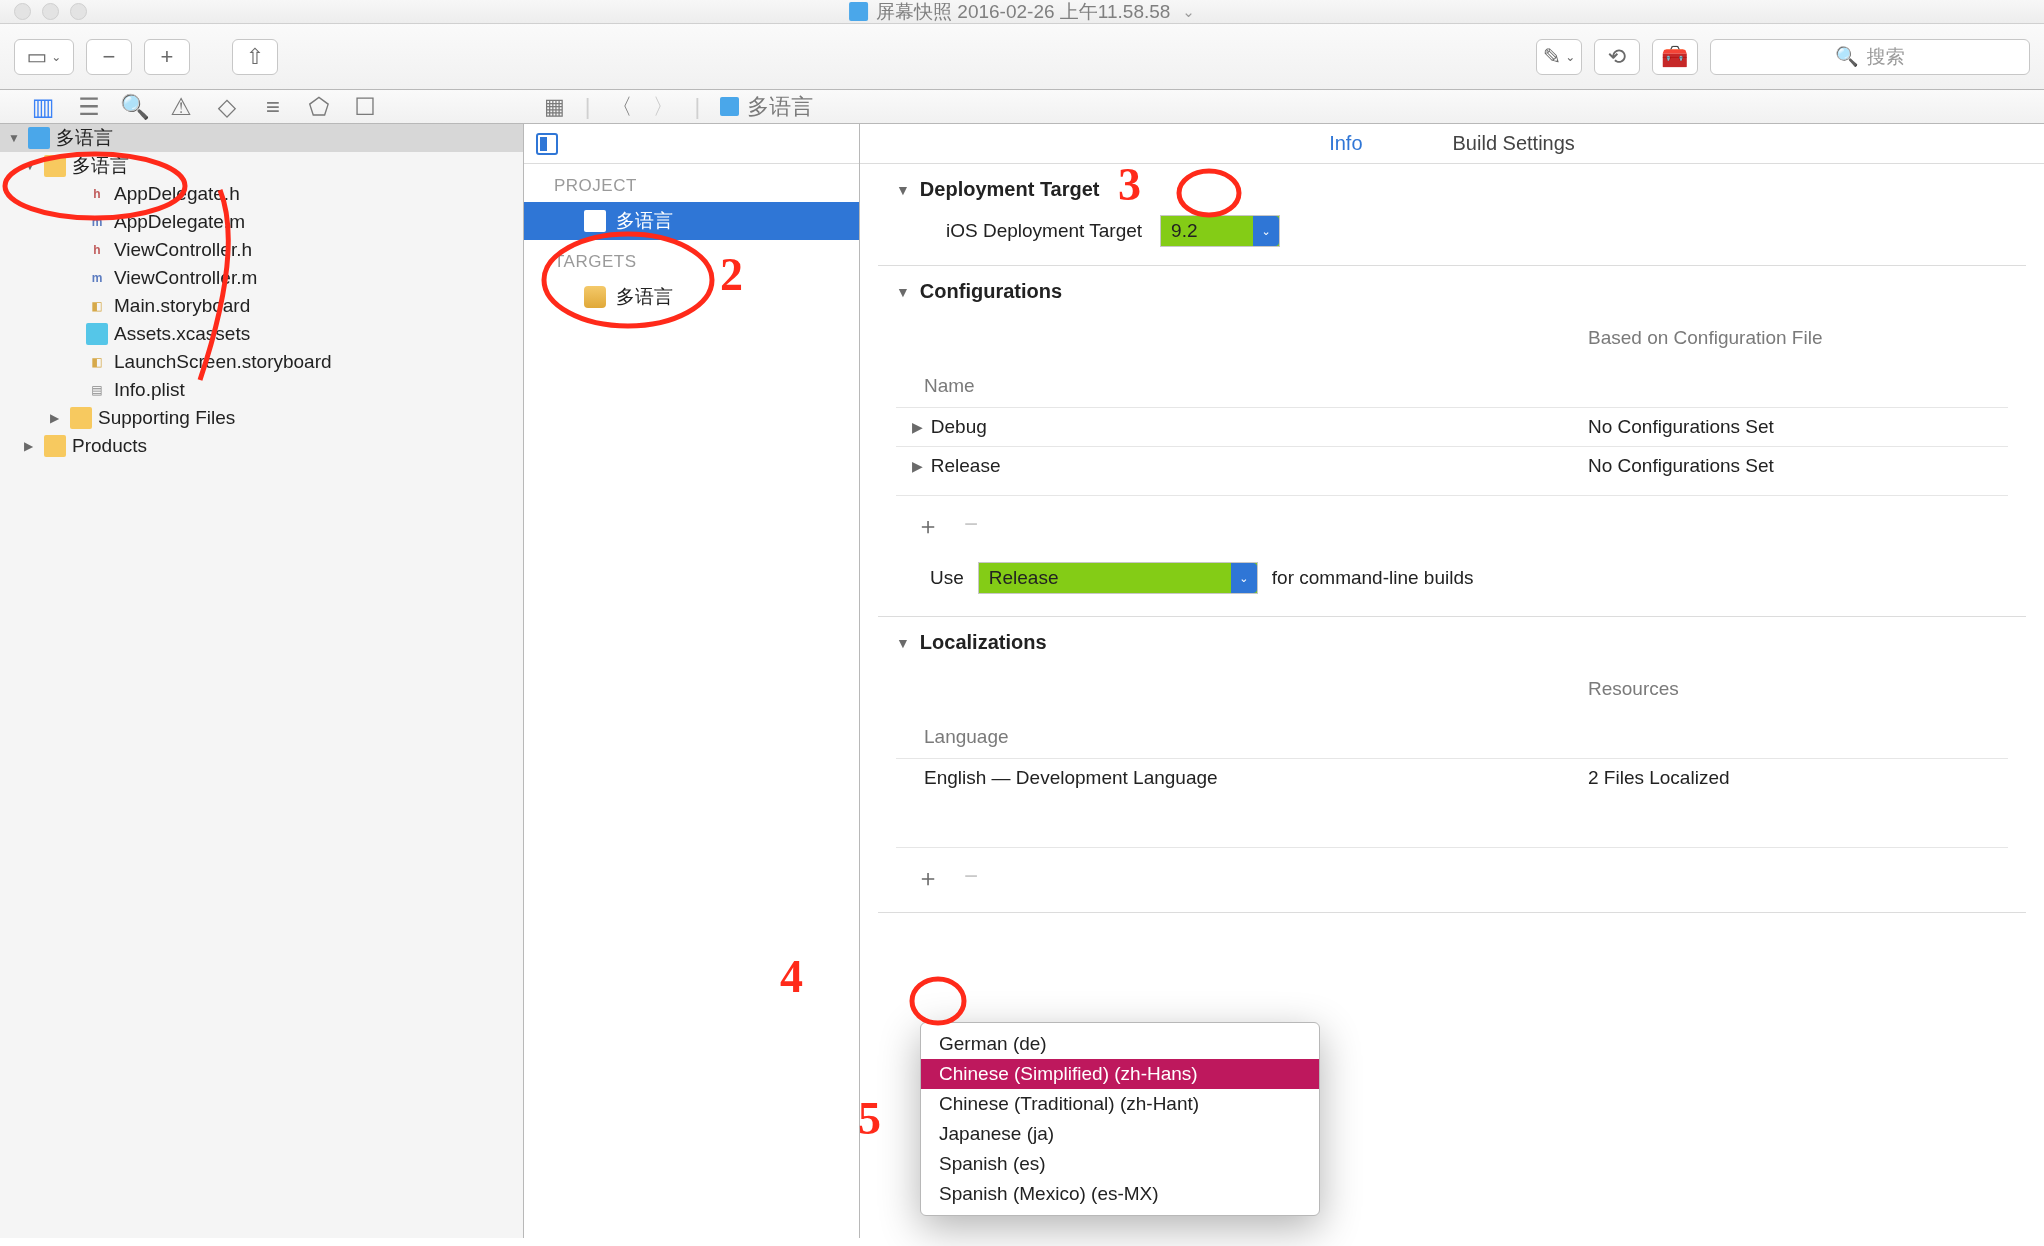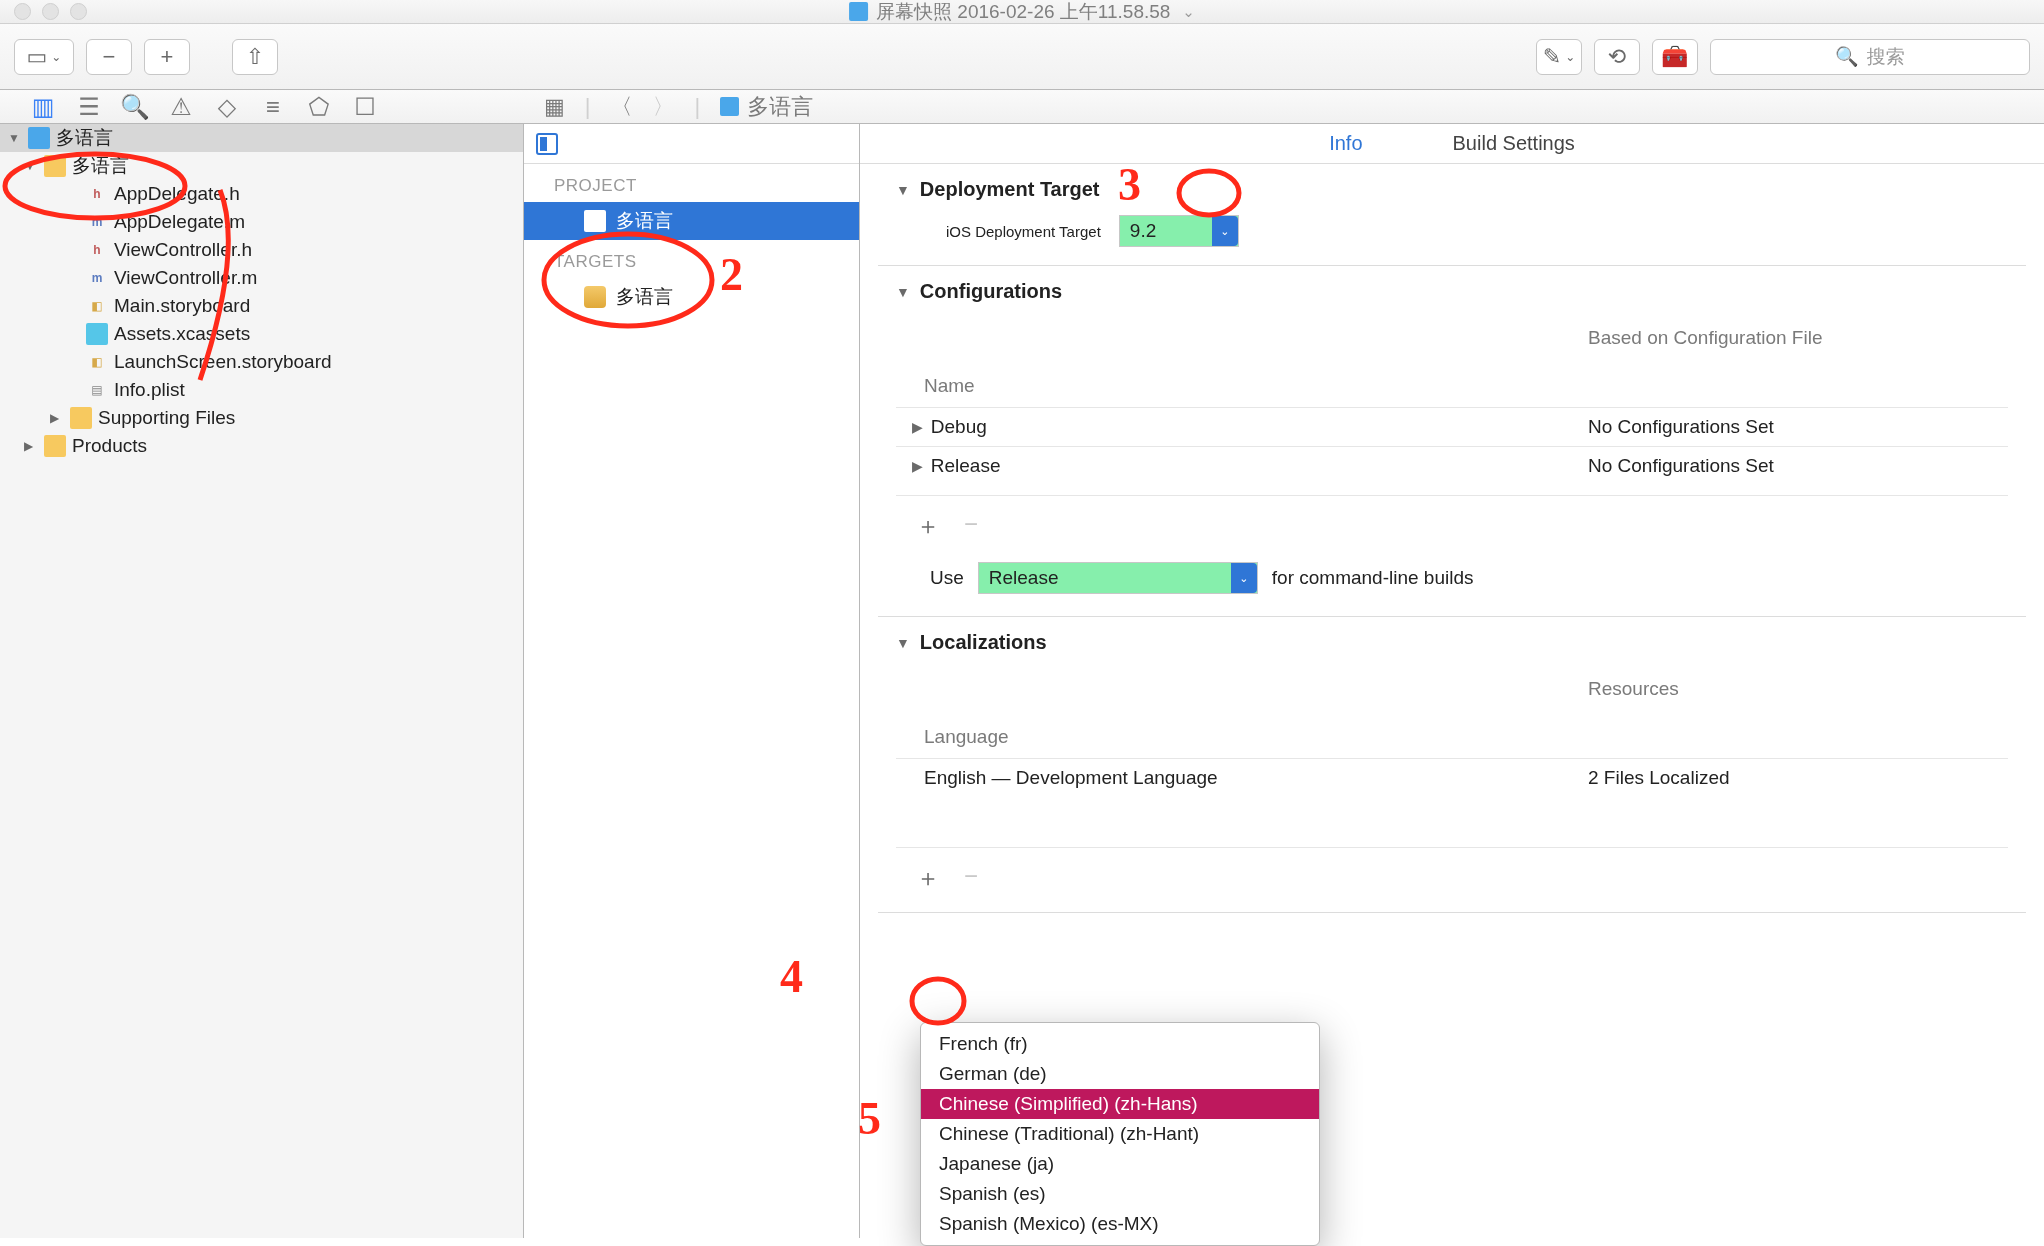--- a/index.html
+++ b/index.html
@@ -62,22 +62,22 @@
 
 
 .detail { flex:1; overflow:hidden; background:#fff; font-size:19px; }
 .tabs { height:40px; border-bottom:1px solid #dcdcdc; display:flex; align-items:center; justify-content:center; gap:90px; font-size:20px; }
 .tabs .tab { color:#444; }
 .tabs .tab.active { color:#2f76d6; }
 .sect { border-bottom:1px solid #dcdcdc; padding:14px 18px 18px 18px; margin:0 18px; }
 .sect-hd { display:flex; align-items:center; gap:10px; font-weight:700; font-size:20px; margin-bottom:14px; }
 .tri { color:#6a6a6a; font-size:14px; }
 .formrow { display:flex; align-items:center; gap:18px; padding-left:50px; }
-.formrow label { font-size:15px; color:#222; }
-.select { height:32px; border:1px solid #c7c7c7; border-radius:0; padding:0 32px 0 10px; display:inline-flex; align-items:center; position:relative; background:#86efac; min-width:120px; }
+.formrow label { font-size:19px; color:#222; }
+.select { height:32px; border:1px solid #c7c7c7; border-radius:0; padding:0 32px 0 10px; display:inline-flex; align-items:center; position:relative; background:#84cc16; min-width:120px; }
 .select .cap { position:absolute; right:0; top:0; bottom:0; width:26px; background:#2f76d6; border-radius:0 4px 4px 0; display:flex; align-items:center; justify-content:center; color:#fff; font-size:11px; }
 .tblhdr { display:flex; padding:10px 0 10px 28px; color:#7a7a7a; }
 .tblhdr .c1 { flex:1;margin-top:48px; }
 .tblhdr .c2 { width:420px; }
 .tblrow { display:flex; padding:8px 0 8px 16px; border-top:1px solid #e6e6e6; }
 .tblrow .c1 { flex:1; display:flex; align-items:center; gap:8px; }
 .tblrow .c2 { width:420px; }
 .addrm { display:flex; gap:24px; padding:14px 0 0 20px; color:#6a6a6a; font-size:24px; border-top:1px solid #e6e6e6; margin-top:10px; }
 .use-row { display:flex; align-items:center; gap:14px; padding:20px 0 4px 34px; }
 
@@ -297,21 +297,20 @@
             <span>＋</span>
             <span style="color:#c7c7c7">−</span>
           </div>
       </div>
 
     </div>
   </div>
 </div>
 
 <div class="popup">
-  <div class="item">French (fr)</div>
   <div class="item">German (de)</div>
   <div class="item sel">Chinese (Simplified) (zh-Hans)</div>
   <div class="item">Chinese (Traditional) (zh-Hant)</div>
   <div class="item">Japanese (ja)</div>
   <div class="item">Spanish (es)</div>
   <div class="item">Spanish (Mexico) (es-MX)</div>
 </div>
 
 <svg class="scribble" style="left:0;top:150px" width="200" height="80">
     <ellipse cx="95" cy="36" rx="90" ry="32" stroke="#ff2a1a" stroke-width="5" fill="none"></ellipse>

